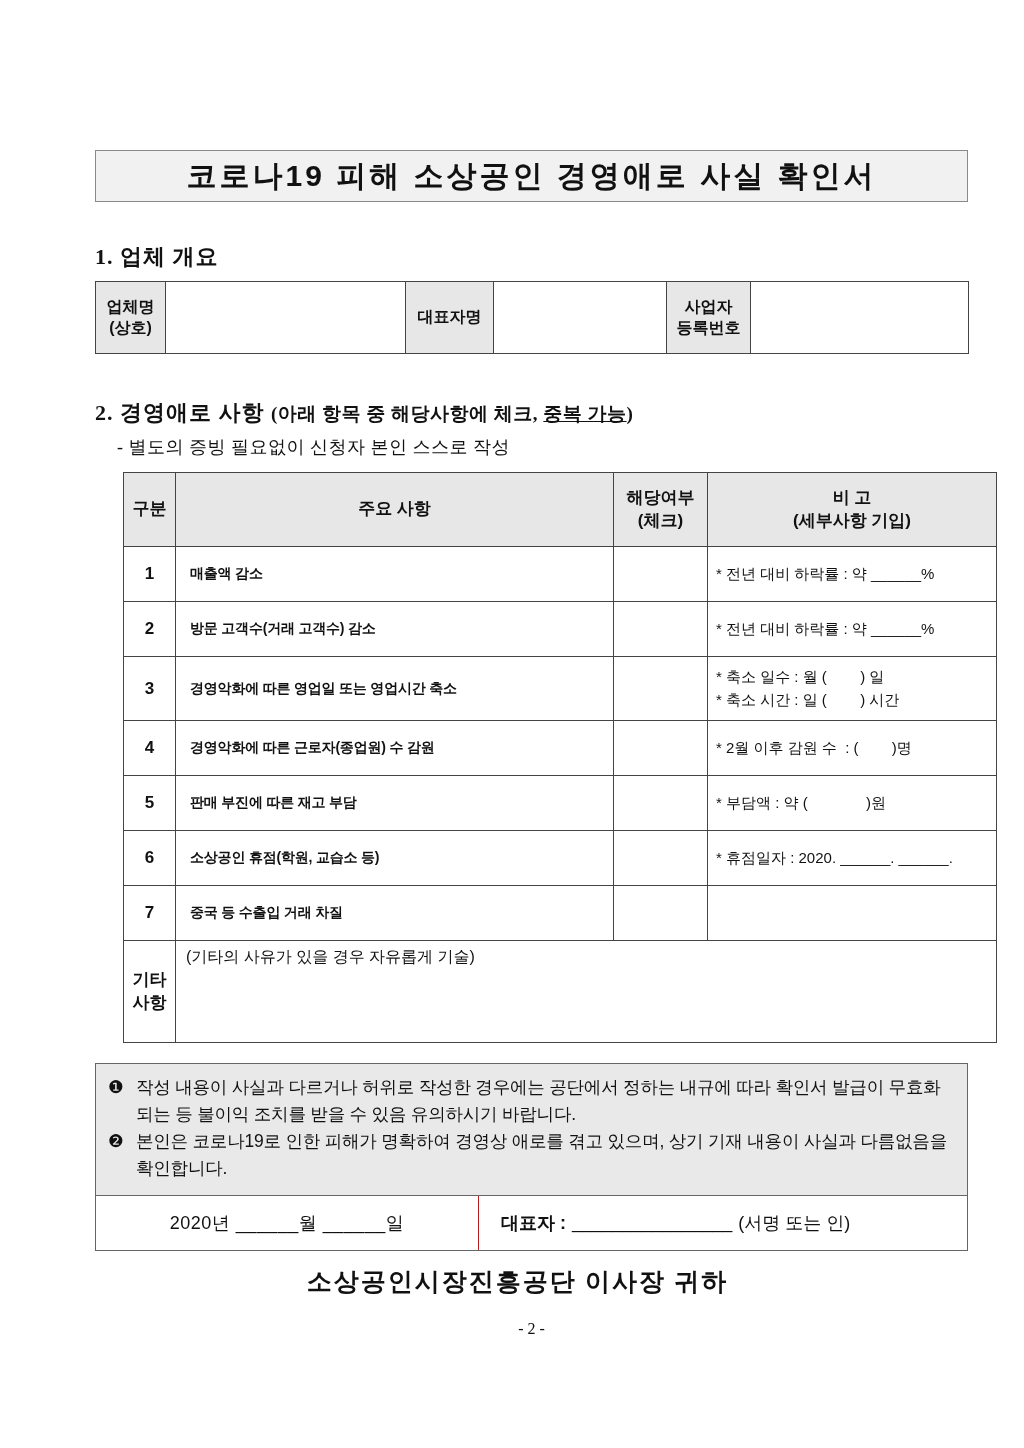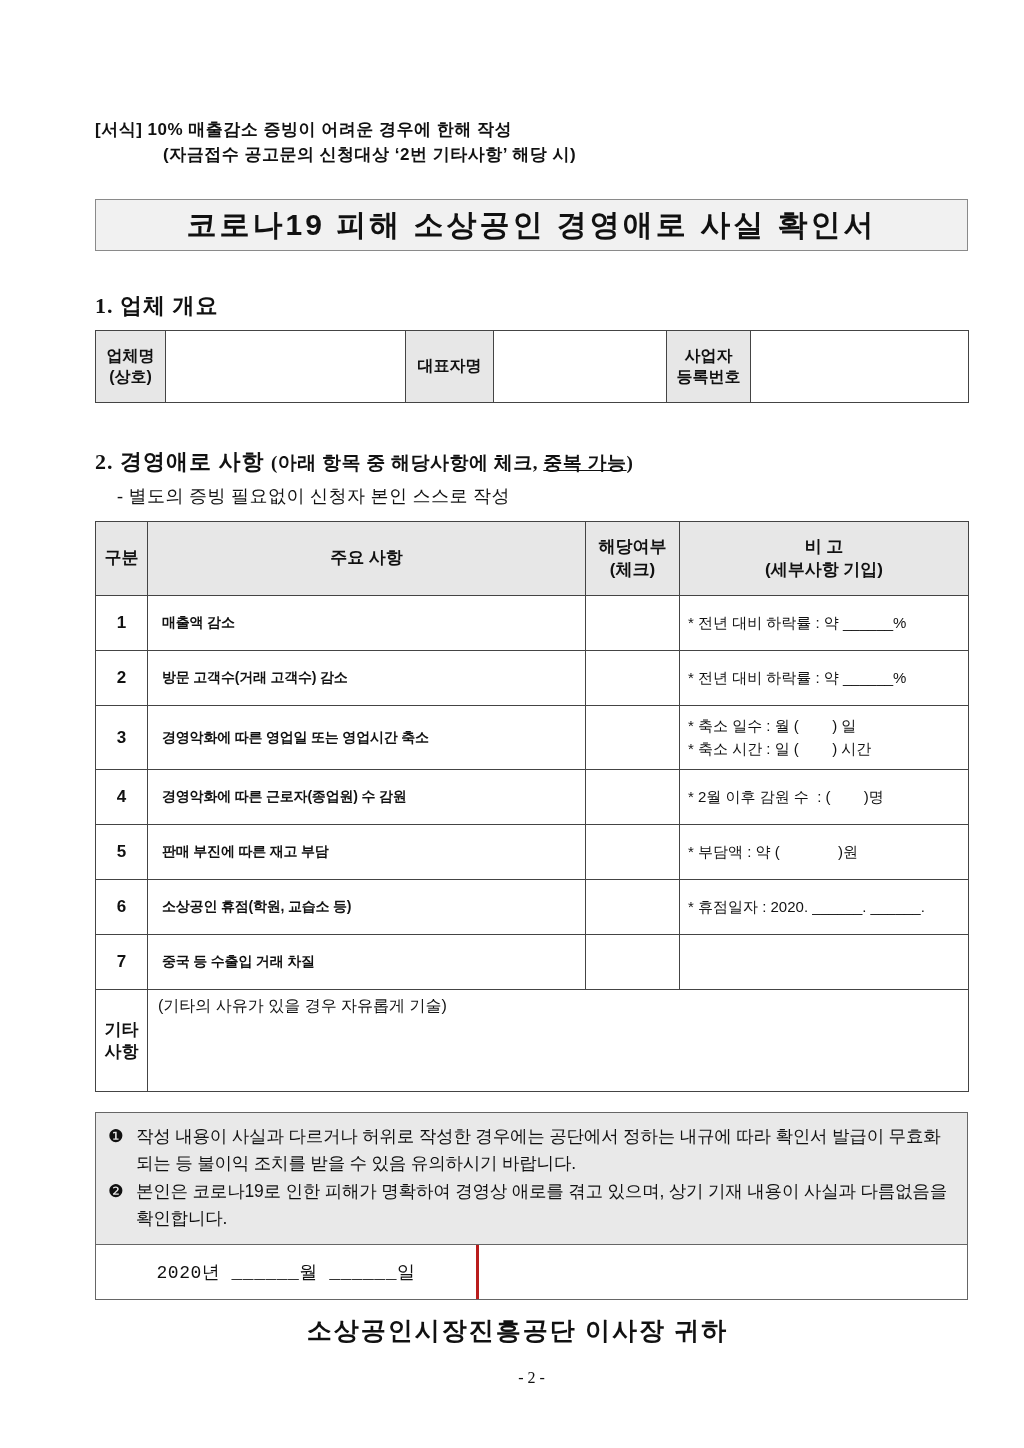--- a/index.html
+++ b/index.html
@@ -29,59 +29,55 @@
   
   table { border-collapse: collapse; width: 100%; table-layout: fixed; }
   td, th { border: 1px solid #444; vertical-align: middle; }
   .shade { background: #e7e7e7; }
 
   
   .t1 { margin-top: 9px; }
   .t1 td { height: 72px; text-align: center; font-size: 16px; font-weight: bold; line-height: 1.3; }
 
   
-  .t2 { margin-top: 13px; }
+  .t2 { margin-top: 13px; margin-left: 28px; }
   .t2 th { height: 74px; text-align: center; font-size: 17px; font-weight: bold; line-height: 1.35; }
   .t2 td.no   { text-align: center; font-size: 17px; font-weight: bold; }
   .t2 td.item { font-size: 14px; font-weight: bold; padding-left: 14px; letter-spacing: -0.2px; }
   .t2 td.chk  { }
   .t2 td.rmk  { font-size: 15px; padding-left: 8px; line-height: 1.5; }
   .t2 tr.r { height: 55px; }
   .t2 tr.r3 { height: 64px; }
   .t2 tr.etc { height: 102px; }
   .t2 td.etc-label { text-align: center; font-size: 17px; font-weight: bold; line-height: 1.3; }
   .t2 td.etc-body { vertical-align: top; font-size: 16px; padding: 6px 10px; }
 
   
   .confirm-block { margin-top: 20px; border: 1px solid #666; }
   .notes { background: #e9e9e9; padding: 10px 12px 12px 12px; border-bottom: 1px solid #666; }
   .note-item { display: flex; font-size: 17.5px; line-height: 1.55; letter-spacing: -0.2px; }
   .note-bullet { flex: 0 0 28px; }
   .note-text { flex: 1; }
   .sig-row { display: flex; height: 54px; background: #fff; }
-  .sig-date { flex: 0 0 383px; border-right: 3px solid #b91c1c; display: flex; align-items: center; justify-content: center;
-              font-size: 18px; letter-spacing: 0.5px; font-family: Liberation Mono, monospace; }
+  .sig-date { flex: 0 0 383px; border-right: 1px solid #b91c1c; display: flex; align-items: center; justify-content: center;
+              font-size: 18px; letter-spacing: 0.5px; }
   .sig-rep { flex: 1; display: flex; align-items: center; padding-left: 22px; font-size: 18px; }
   .sig-rep .rep-label { font-weight: bold; }
   .sig-rep .rep-blank { margin: 0 6px; }
 
   
   .recipient { font-family: "Liberation Serif", serif; font-size: 25px; font-weight: bold; letter-spacing: 2px;
                text-align: center; margin-top: 14px; padding-right: 28px; }
   .page-num { font-family: "Liberation Serif", serif; font-size: 16px; text-align: center; margin-top: 22px; }
 </style>
 </head>
 <body>
 
 <div class="page">
 
-  <div class="hdr">
-    <div class="hdr-line1">[서식] 10% 매출감소 증빙이 어려운 경우에 한해 작성</div>
-    <div class="hdr-line2">(자금접수 공고문의 신청대상 ‘2번 기타사항’ 해당 시)</div>
-  </div>
 
   <div class="title-box">
     <span>코로나19 피해 소상공인 경영애로 사실 확인서</span>
   </div>
 
   <div class="sec sec1">1. 업체 개요</div>
 
   <table class="t1">
     <colgroup>
       <col style="width:70px">
@@ -181,20 +177,25 @@
         <span class="note-bullet">❶</span>
         <div class="note-text">작성 내용이 사실과 다르거나 허위로 작성한 경우에는 공단에서 정하는 내규에 따라 확인서 발급이 무효화 되는 등 불이익 조치를 받을 수 있음 유의하시기 바랍니다.</div>
       </div>
       <div class="note-item">
         <span class="note-bullet">❷</span>
         <div class="note-text">본인은 코로나19로 인한 피해가 명확하여 경영상 애로를 겪고 있으며, 상기 기재 내용이 사실과 다름없음을 확인합니다.</div>
       </div>
     </div>
     <div class="sig-row">
       <div class="sig-date">2020년 ______월 ______일</div>
+      <div class="sig-rep">
+        <span class="rep-label">대표자 :</span>
+        <span class="rep-blank">________________</span>
+        <span class="rep-suffix">(서명 또는 인)</span>
+      </div>
     </div>
   </div>
 
   <div class="recipient">소상공인시장진흥공단 이사장 귀하</div>
 
   <div class="page-num">- 2 -</div>
 
 </div>
 
 </body></html>

